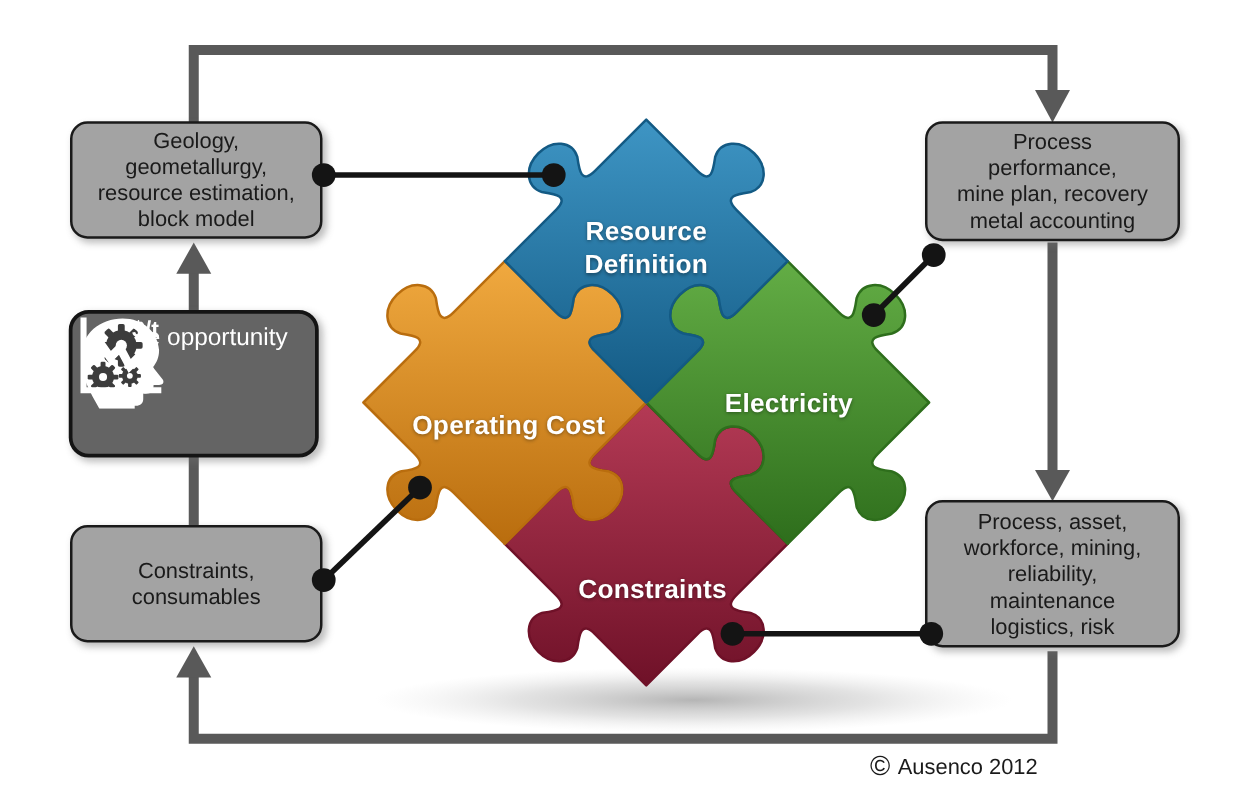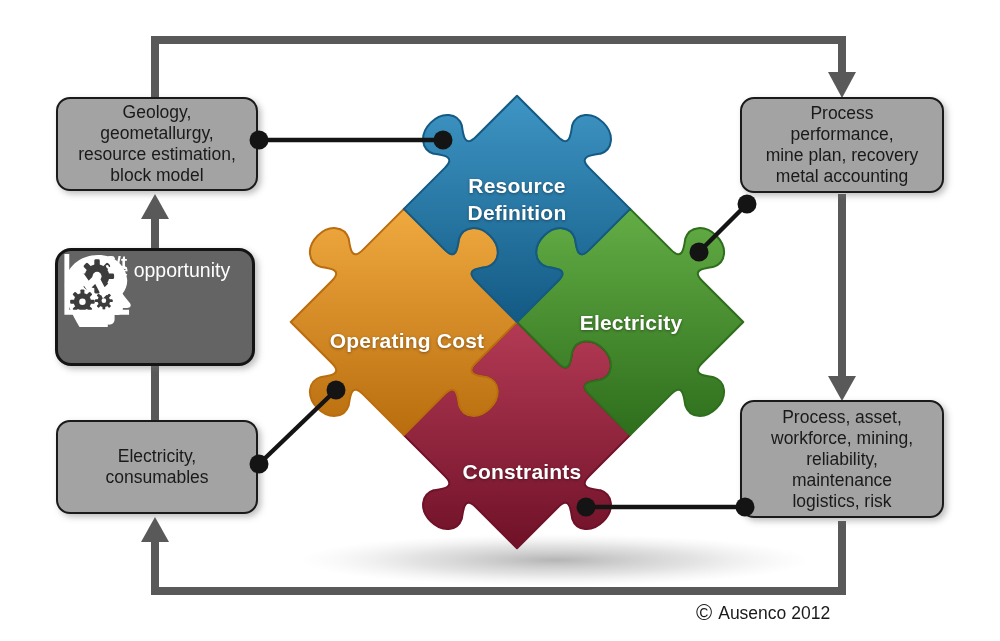--- a/index.html
+++ b/index.html
@@ -105,21 +105,21 @@
 resource estimation,
 block model</div>
 </div>
 <div class="callout" id="process-performance-box">
   <div>Process
 performance,
 mine plan, recovery
 metal accounting</div>
 </div>
 <div class="callout" id="electricity-box">
-  <div>Electricity,
+  <div>Constraints,
 consumables</div>
 </div>
 <div class="callout" id="process-asset-box">
   <div>Process, asset,
 workforce, mining,
 reliability,
 maintenance
 logistics, risk</div>
 </div>
 

